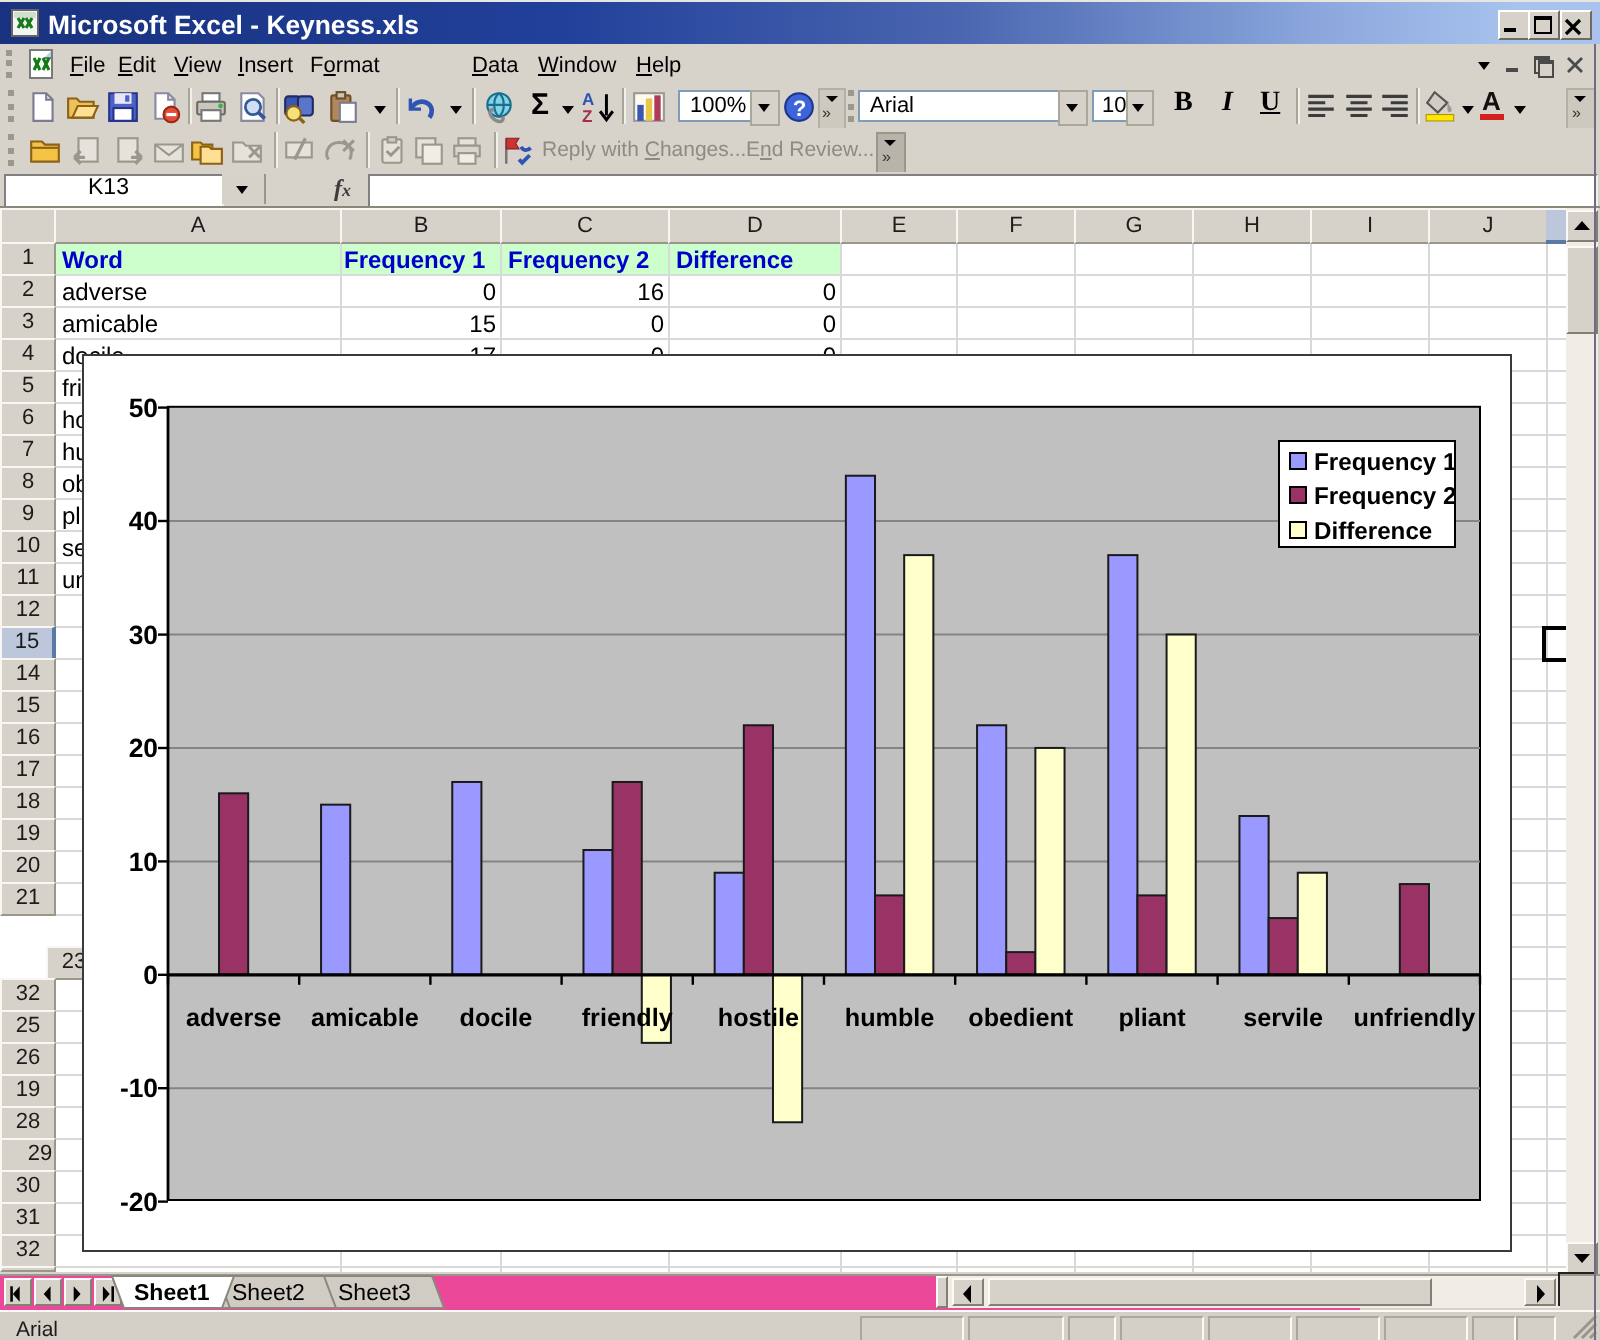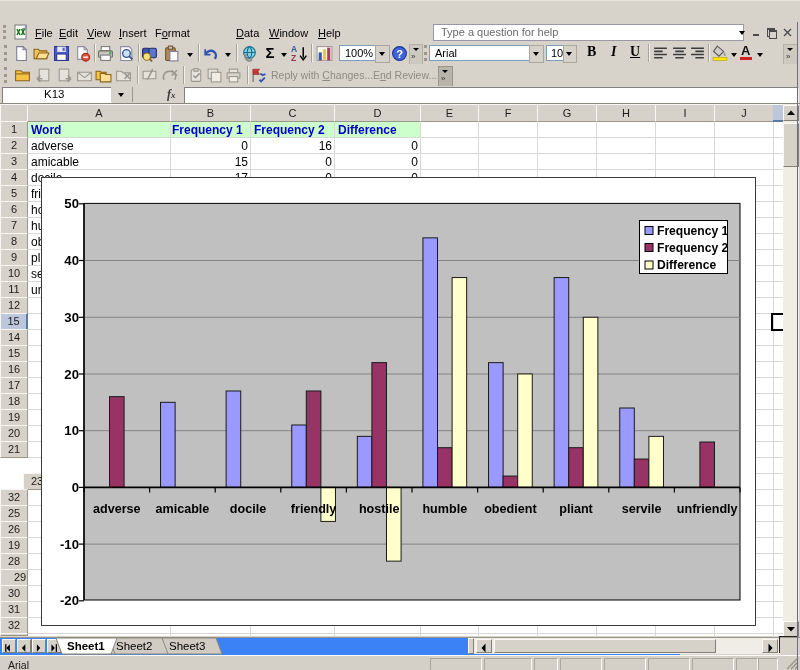--- a/index.html
+++ b/index.html
@@ -12,40 +12,58 @@
   .hdrcell{position:absolute;background:#d6d2c9;border-top:1px solid #f8f7f3;border-left:1px solid #f8f7f3;border-right:1px solid #99968a;border-bottom:1px solid #99968a;box-sizing:border-box;text-align:center;font-size:11px;color:#1c1c1c;}
   .icon{position:absolute;width:17px;height:17px;}
   .celltxt{position:absolute;font-size:12px;color:#000;white-space:nowrap;}
   .numtxt{position:absolute;font-size:12px;color:#000;text-align:right;width:60px;}
 </style>
 </head>
 <body>
 <div id="win">
 
   <div class="abs" style="left:0;top:0;width:800px;height:1px;background:#e8e6df;"></div>
+  <div class="abs" id="titlebar" style="left:0;top:1px;width:800px;height:21px;background:linear-gradient(90deg,#19327f 0%,#21409a 35%,#4a66b0 60%,#8aa6dc 82%,#a9c3ee 95%);">
+    <svg class="abs" style="left:5px;top:3px;" width="15" height="15" viewBox="0 0 15 15">
+      <rect x="1" y="1" width="13" height="13" fill="#f4f4f4" stroke="#656565"></rect>
+      <rect x="2" y="2" width="11" height="3" fill="#cfe0cf"></rect>
+      <path d="M4 5 L7 10 M7 5 L4 10 M8 5 L11 10 M11 5 L8 10" stroke="#1a7a1a" stroke-width="1.6"></path>
+    </svg>
+    <div class="abs" style="left:24px;top:4px;font-size:13.2px;font-weight:bold;color:#fff;">Microsoft Excel - Keyness.xls</div>
+
+    <div class="abs" style="left:749px;top:4px;width:14px;height:13px;background:#d6d2c9;border:1px solid;border-color:#fff #6e6b63 #6e6b63 #fff;">
+      <div class="abs" style="left:2px;top:8px;width:6px;height:2px;background:#000;"></div>
+      </div>
+    <div class="abs" style="left:764px;top:4px;width:14px;height:13px;background:#d6d2c9;border:1px solid;border-color:#fff #6e6b63 #6e6b63 #fff;">
+      <div class="abs" style="left:2px;top:2px;width:7px;height:6px;border:1px solid #000;border-top-width:2px;"></div>
+      </div>
+    <div class="abs" style="left:780px;top:4px;width:14px;height:13px;background:#d6d2c9;border:1px solid;border-color:#fff #6e6b63 #6e6b63 #fff;">
+      <svg width="12" height="11">
+          <path d="M2 2 L9 9 M9 2 L2 9" stroke="#000" stroke-width="1.6"></path>
+        </svg></div>
+  </div>
 
   <div class="abs" id="menubar" style="left:0;top:22px;width:800px;height:20px;background:#d7d3ca;border-bottom:1px solid #c1beb2;">
     <div class="grip" style="left:3px;top:3px;height:14px;"></div>
     <svg class="abs" style="left:13px;top:2px;" width="16" height="16" viewBox="0 0 16 16">
       <rect x="2" y="1" width="11" height="14" fill="#fff" stroke="#7a7a7a"></rect>
       <path d="M13 1 L13 5 L9 5" fill="#b9d1f0" stroke="#7a7a7a"></path>
       <path d="M4 5 L7 11 M7 5 L4 11" stroke="#127a12" stroke-width="1.5"></path>
       <path d="M8.5 5 L11.5 11 M11.5 5 L8.5 11" stroke="#127a12" stroke-width="1.5"></path>
     </svg>
     <div class="abs" style="left:35px;top:5px;font-size:11px;"><u>F</u>ile</div>
     <div class="abs" style="left:59px;top:5px;font-size:11px;"><u>E</u>dit</div>
     <div class="abs" style="left:87px;top:5px;font-size:11px;"><u>V</u>iew</div>
     <div class="abs" style="left:119px;top:5px;font-size:11px;"><u>I</u>nsert</div>
     <div class="abs" style="left:155px;top:5px;font-size:11px;">F<u>o</u>rmat</div>
     <div class="abs" style="left:200px;top:5px;font-size:17px;margin-top:16px;"><u>T</u>ools</div>
     <div class="abs" style="left:236px;top:5px;font-size:11px;"><u>D</u>ata</div>
     <div class="abs" style="left:269px;top:5px;font-size:11px;"><u>W</u>indow</div>
     <div class="abs" style="left:318px;top:5px;font-size:11px;"><u>H</u>elp</div>
 
-    <div class="abs" style="left:433px;top:2px;width:302px;height:15px;background:#fff;border:1px solid #9a98a5;font-size:11px;color:#6b6b6b;padding-left:7px;line-height:15px;">Type a question for help</div>
     <div class="abs" style="left:736px;top:2px;width:13px;height:17px;">
         <div class="ddarr" style="left:3px;top:7px;"></div>
       </div>
 
     <div class="abs" style="left:753px;top:12px;width:6px;height:2px;background:#4a4a4a;"></div>
     <div class="abs" style="left:767px;top:6px;width:6px;height:6px;border:1px solid #4a4a4a;border-top-width:2px;"></div>
     <div class="abs" style="left:769px;top:8px;width:6px;height:6px;border:1px solid #4a4a4a;border-top-width:2px;background:#d7d3ca;"></div>
     <svg class="abs" style="left:783px;top:6px;" width="10" height="10">
         <path d="M1 1 L8 8 M8 1 L1 8" stroke="#4a4a4a" stroke-width="1.4"></path>
       </svg>
@@ -477,21 +495,21 @@
   <div class="abs" id="vscroll" style="left:783px;top:104px;width:16px;height:533px;background:#efede6;">
     <div class="abs" style="left:0;top:1px;width:16px;height:16px;background:#d6d2c9;border:1px solid;border-color:#fbfaf6 #827f75 #827f75 #fbfaf6;box-sizing:border-box;"><svg width="14" height="14">
           <path d="M3 9 L7 4.5 L11 9 z" fill="#000"></path>
         </svg></div>
     <div class="abs" style="left:0;top:19px;width:16px;height:44px;background:#d6d2c9;border:1px solid;border-color:#fbfaf6 #827f75 #827f75 #fbfaf6;box-sizing:border-box;"></div>
     <div class="abs" style="left:0;top:517px;width:16px;height:16px;background:#d6d2c9;border:1px solid;border-color:#fbfaf6 #827f75 #827f75 #fbfaf6;box-sizing:border-box;"><svg width="14" height="14">
           <path d="M3 5 L11 5 L7 9.5 z" fill="#000"></path>
         </svg></div>
   </div>
 
-  <div class="abs" id="tabrow" style="left:0;top:637px;width:680px;height:18px;background:#3b82f6;">
+  <div class="abs" id="tabrow" style="left:0;top:637px;width:680px;height:18px;background:#ec4899;">
     <div class="abs" style="left:0;top:0;width:800px;height:1px;background:#9a968c;"></div>
     <div class="abs" style="left:2px;top:2px;width:14px;height:14px;background:#d6d2c9;border:1px solid;border-color:#fbfaf6 #827f75 #827f75 #fbfaf6;box-sizing:border-box;"><svg width="12" height="12" viewBox="1 1 14 14">
           <path d="M9 3.5 L5 8 L9 12.5 z" fill="#000"></path>
           <rect x="3.5" y="3.5" width="1.5" height="9" fill="#000"></rect>
         </svg></div>
     <div class="abs" style="left:17px;top:2px;width:14px;height:14px;background:#d6d2c9;border:1px solid;border-color:#fbfaf6 #827f75 #827f75 #fbfaf6;box-sizing:border-box;"><svg width="12" height="12" viewBox="1 1 14 14">
           <path d="M9.5 3.5 L5.5 8 L9.5 12.5 z" fill="#000"></path>
         </svg></div>
     <div class="abs" style="left:32px;top:2px;width:14px;height:14px;background:#d6d2c9;border:1px solid;border-color:#fbfaf6 #827f75 #827f75 #fbfaf6;box-sizing:border-box;"><svg width="12" height="12" viewBox="1 1 14 14">
           <path d="M5.5 3.5 L9.5 8 L5.5 12.5 z" fill="#000"></path>

